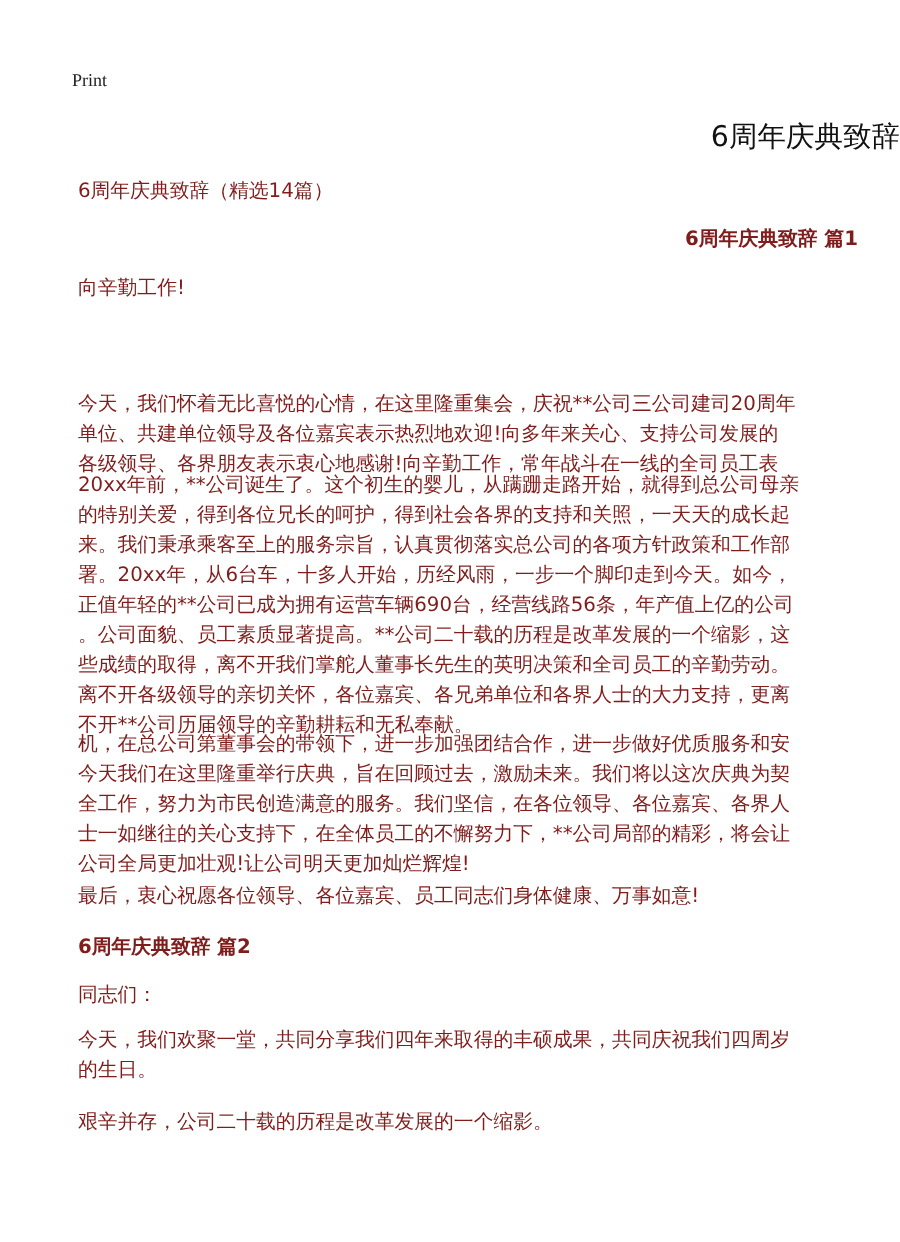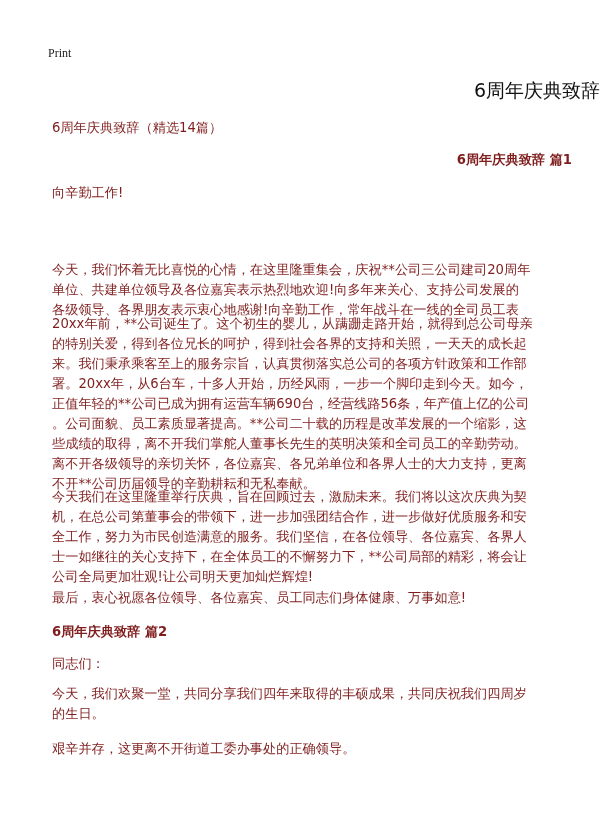--- a/index.html
+++ b/index.html
@@ -55,22 +55,22 @@
     <span class="line">来。我们秉承乘客至上的服务宗旨，认真贯彻落实总公司的各项方针政策和工作部</span>
     <span class="line">署。20xx年，从6台车，十多人开始，历经风雨，一步一个脚印走到今天。如今，</span>
     <span class="line">正值年轻的**公司已成为拥有运营车辆690台，经营线路56条，年产值上亿的公司</span>
     <span class="line">。公司面貌、员工素质显著提高。**公司二十载的历程是改革发展的一个缩影，这</span>
     <span class="line">些成绩的取得，离不开我们掌舵人董事长先生的英明决策和全司员工的辛勤劳动。</span>
     <span class="line">离不开各级领导的亲切关怀，各位嘉宾、各兄弟单位和各界人士的大力支持，更离</span>
     <span class="line">不开**公司历届领导的辛勤耕耘和无私奉献。</span>
   </div>
 
   <div class="block p3">
+    <span class="line">机，在总公司第董事会的带领下，进一步加强团结合作，进一步做好优质服务和安</span>
     <span class="line">今天我们在这里隆重举行庆典，旨在回顾过去，激励未来。我们将以这次庆典为契</span>
-    <span class="line">机，在总公司第董事会的带领下，进一步加强团结合作，进一步做好优质服务和安</span>
     <span class="line">全工作，努力为市民创造满意的服务。我们坚信，在各位领导、各位嘉宾、各界人</span>
     <span class="line">士一如继往的关心支持下，在全体员工的不懈努力下，**公司局部的精彩，将会让</span>
     <span class="line">公司全局更加壮观!让公司明天更加灿烂辉煌!</span>
   </div>
 
   <div class="block p4">
     <span class="line">最后，衷心祝愿各位领导、各位嘉宾、员工同志们身体健康、万事如意!</span>
   </div>
 
   <div class="block sec2">
@@ -80,16 +80,16 @@
   <div class="block greet2">
     <span class="line">同志们：</span>
   </div>
 
   <div class="block p5">
     <span class="line">今天，我们欢聚一堂，共同分享我们四年来取得的丰硕成果，共同庆祝我们四周岁</span>
     <span class="line">的生日。</span>
   </div>
 
   <div class="block p6">
-    <span class="line">艰辛并存，这更离不开街道工委办事处的正确领导。</span>
+    <span class="line">艰辛并存，公司二十载的历程是改革发展的一个缩影。</span>
   </div>
 
 </div>
 
 </body></html>

